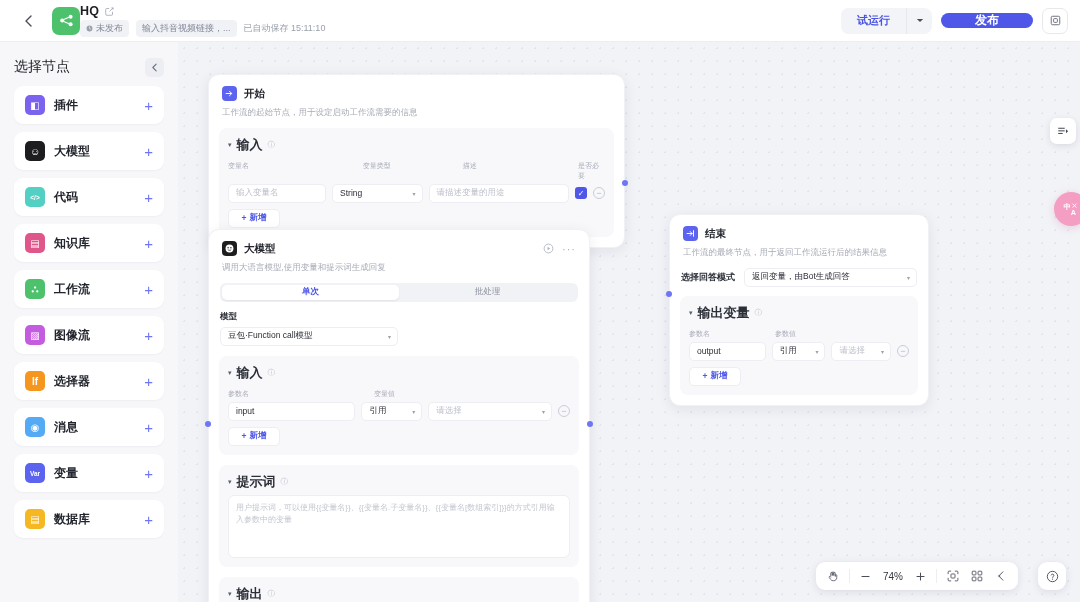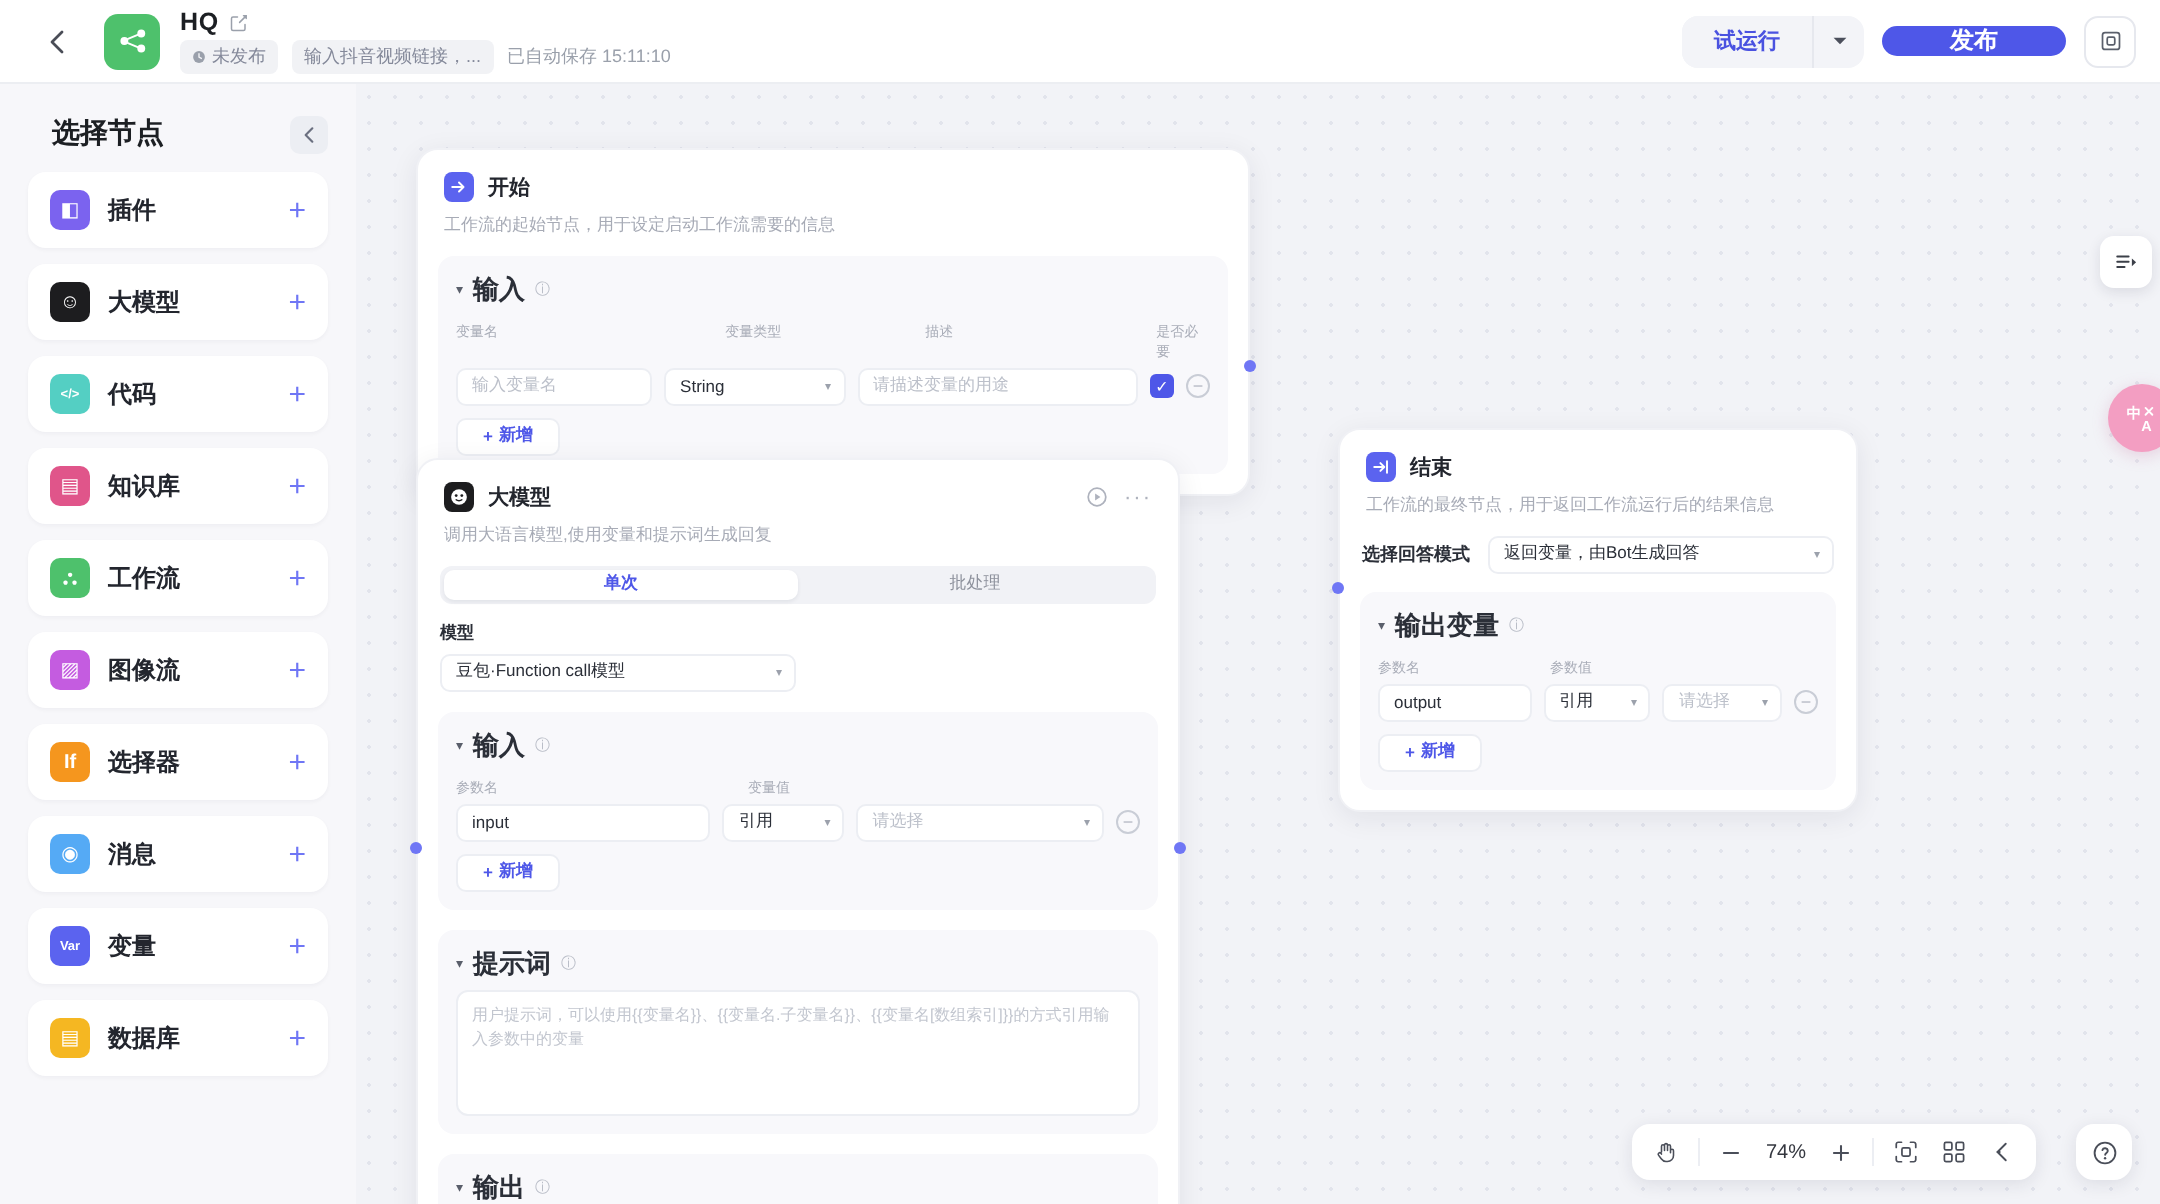--- a/index.html
+++ b/index.html
@@ -20,21 +20,21 @@
   .back-btn {
     width: 28px; height: 28px; margin-left: 14px; border-radius: 6px;
     display: flex; align-items: center; justify-content: center;
     color: #4a4d57; font-size: 14px; cursor: pointer;
   }
   .app-icon {
     width: 28px; height: 28px; border-radius: 7px; margin-left: 10px;
     background: #4ec16c; display: flex; align-items: center; justify-content: center;
     flex: none;
   }
-  .title-wrap { margin-left: 10px; display: flex; flex-direction: column; justify-content: center; gap: 2px; }
+  .title-wrap { display: flex; flex-direction: column; justify-content: center; gap: 2px; }
   .title-row { display: flex; align-items: center; gap: 6px; }
   .wf-title { font-size: 12.5px; font-weight: bold; color: #1c1f23; letter-spacing: .3px; }
   .edit-icon { color: #9aa0ab; font-size: 10px; display: flex; cursor: pointer; }
   .meta-row { display: flex; align-items: center; gap: 7px; }
   .pill {
     display: inline-flex; align-items: center; gap: 3px;
     background: #f1f2f5; color: #84899a; font-size: 9px;
     padding: 2px 6px; border-radius: 4px; white-space: nowrap; justify-content: center;
   }
   .pill.desc { max-width: 118px; overflow: hidden; text-overflow: ellipsis; }
@@ -69,21 +69,21 @@
 
   
   .sidebar {
     position: absolute; left: 0; top: 42px; width: 178px; height: 560px;
     background: #f7f7fa; padding: 0 14px; z-index: 30;
   }
   .sidebar-head {
     display: flex; align-items: center; justify-content: space-between;
     height: 42px; padding-top: 8px;
   }
-  .sidebar-title { font-size: 14px; font-weight: bold; color: #1c1f23; margin-left: 12px; }
+  .sidebar-title { font-size: 14px; font-weight: normal; color: #1c1f23; }
   .collapse-btn {
     width: 19px; height: 19px; border-radius: 5px; background: #eceef3;
     display: flex; align-items: center; justify-content: center;
     font-size: 8px; color: #6b7080; cursor: pointer;
   }
   .node-list { display: flex; flex-direction: column; gap: 8px; margin-top: 2px; }
   .node-item {
     height: 38px; background: #fff; border-radius: 9px;
     display: flex; align-items: center; padding: 0 11px; cursor: pointer;
     box-shadow: 0 1px 2px rgba(20,22,40,.04);

